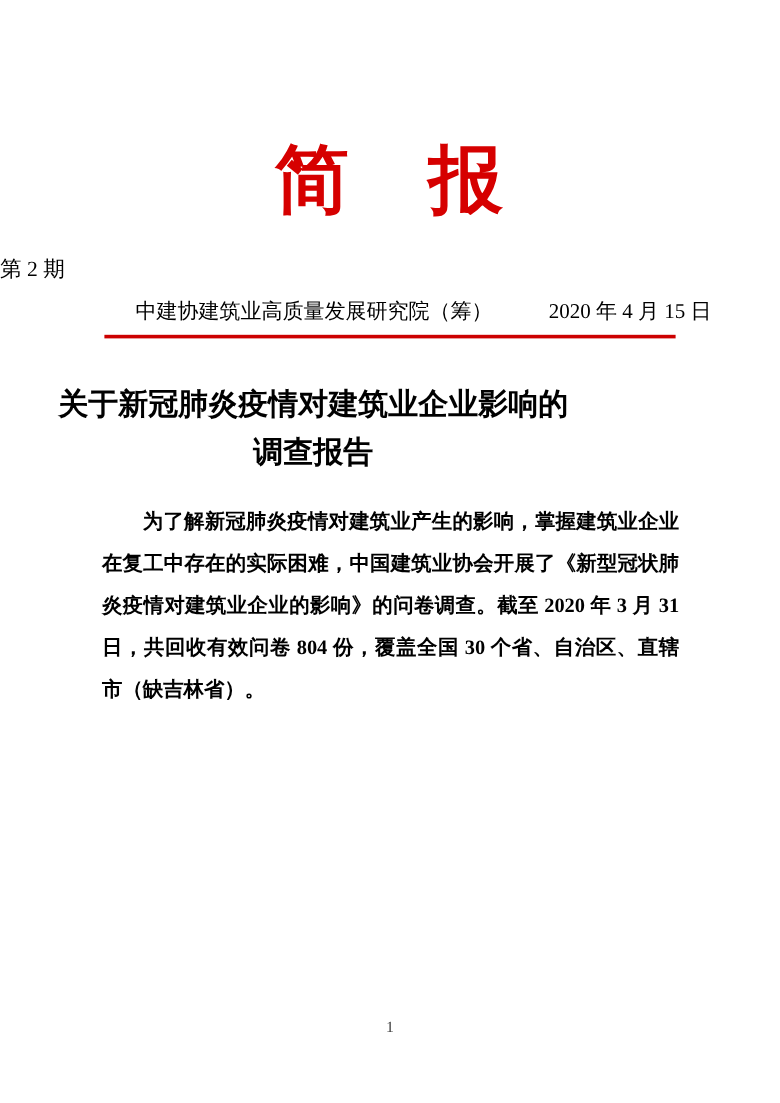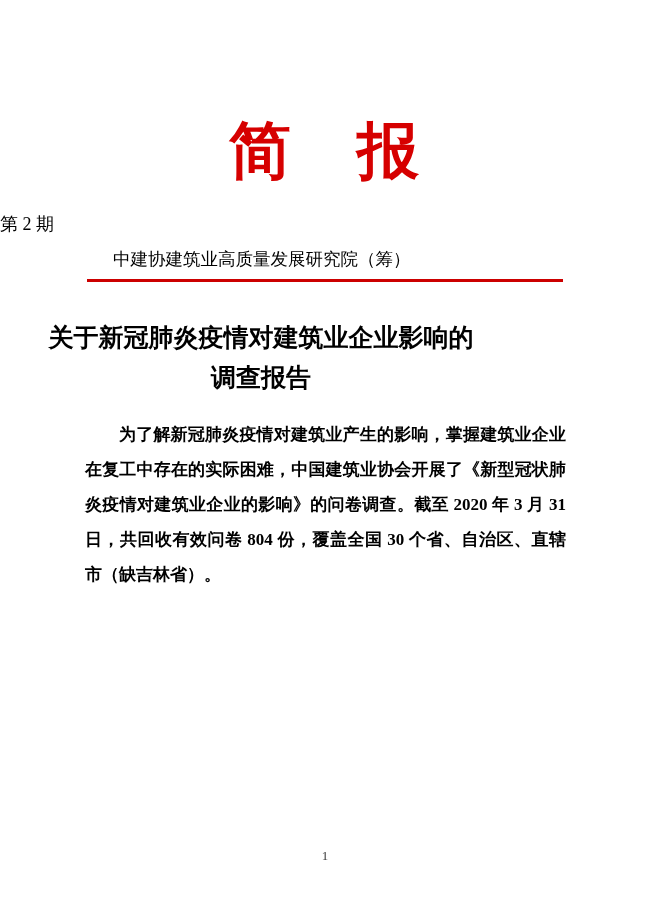--- a/index.html
+++ b/index.html
@@ -110,20 +110,21 @@
 <body>
 
 <div class="page">
 
   <div class="bulletin-title">简　报</div>
 
   <div class="issue-line">第 2 期</div>
 
   <div class="masthead-row">
     <span>中建协建筑业高质量发展研究院（筹）</span>
+    <span>2020 年 4 月 15 日</span>
   </div>
 
   <div class="red-rule"></div>
 
   <h1 class="report-title">
     <span>关于新冠肺炎疫情对建筑业企业影响的</span><br>
     <span>调查报告</span>
   </h1>
 
   <p class="body-para para-1">为了解新冠肺炎疫情对建筑业产生的影响，掌握建筑业企业在复工中存在的实际困难，中国建筑业协会开展了《新型冠状肺炎疫情对建筑业企业的影响》的问卷调查。截至 2020 年 3 月 31 日，共回收有效问卷 804 份，覆盖全国 30 个省、自治区、直辖市（缺吉林省）。</p>

